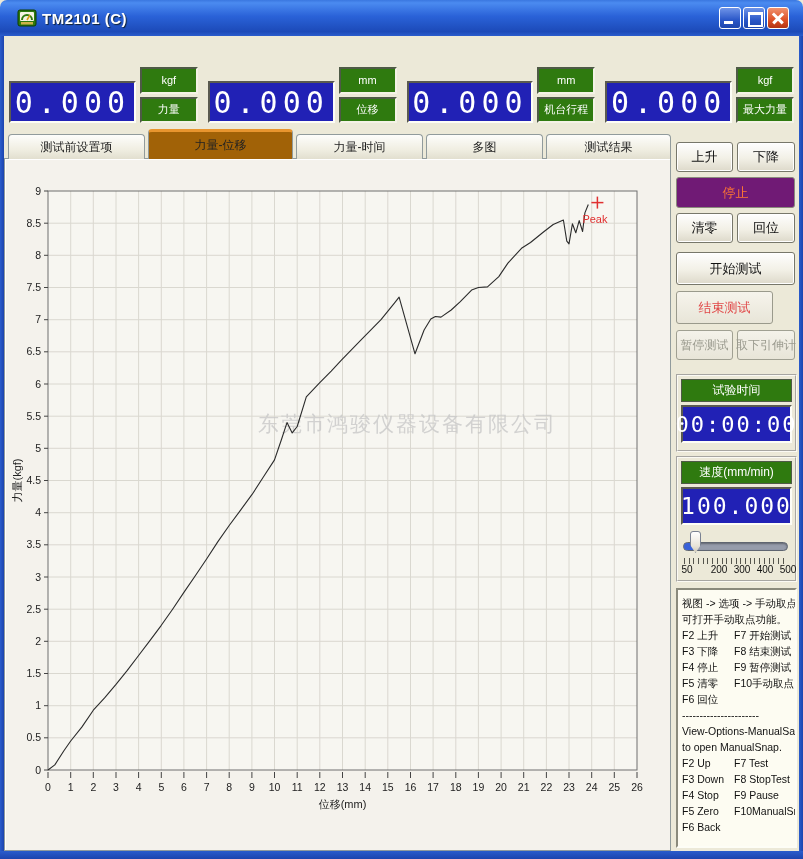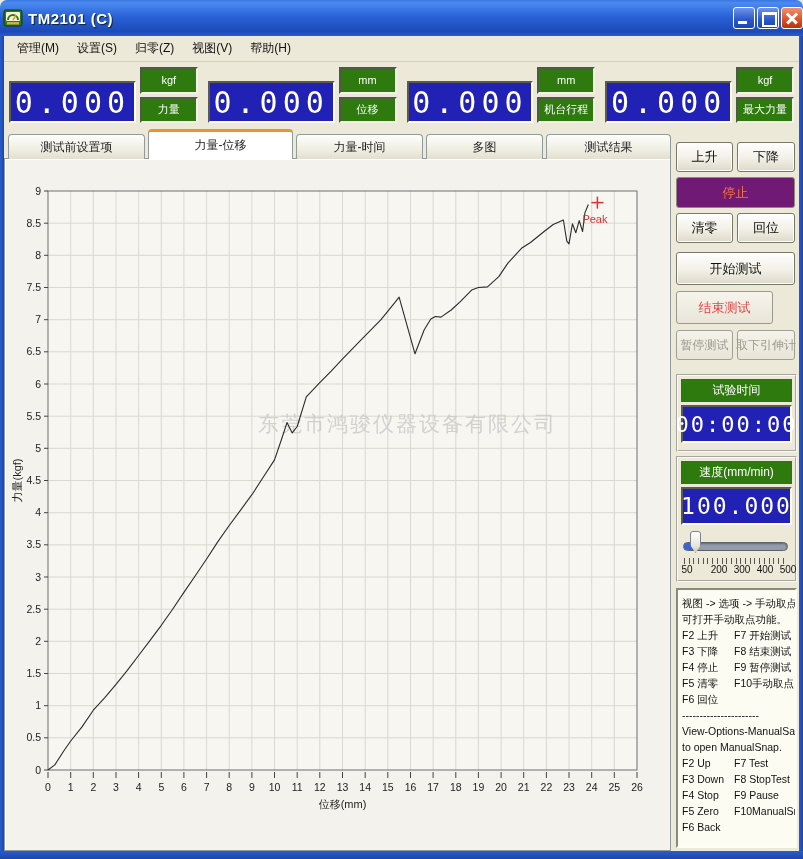--- a/index.html
+++ b/index.html
@@ -5,21 +5,21 @@
   html,body{margin:0;padding:0;background:#777;}
   *{box-sizing:border-box;}
   .window{
     position:relative;width:803px;height:859px;background:#ece9d8;
     font-family:"Liberation Sans",sans-serif;overflow:hidden;
   }
   
   .titlebar{
     position:absolute;left:0;top:0;width:803px;height:36px;
     background:linear-gradient(180deg,#3a77e0 0%,#4b8bf0 8%,#2a62d8 45%,#1c4ab8 88%,#2a5ccc 100%);
-    border-radius:7px 7px 0 0;display:flex;align-items:center;padding:0 0;
+    border-radius:7px 7px 0 0;display:flex;align-items:center;padding:0 14px;
   }
   .app-icon{width:20px;height:20px;margin:0 5px 0 3px;flex:0 0 auto;}
   .title-text{color:#fff;font-weight:bold;font-size:15px;text-shadow:1px 1px 1px #123;letter-spacing:.5px;}
   .win-btns{margin-left:auto;display:flex;gap:2px;}
   .win-btn{width:22px;height:22px;border-radius:3px;border:1px solid #fff;position:relative;
     background:linear-gradient(180deg,#6f94e8,#2a57c8 60%,#1d46ad);}
   .win-btn.close{background:linear-gradient(180deg,#f0926f,#dd4f25 60%,#b33414);}
   .win-btn.minb::after{content:"";position:absolute;left:4px;bottom:4px;width:9px;height:3px;background:#fff;}
   .win-btn.maxb::after{content:"";position:absolute;left:4px;top:4px;width:11px;height:10px;border:2px solid #fff;border-top-width:3px;}
   .win-btn.close::before,.win-btn.close::after{content:"";position:absolute;left:3px;top:9px;width:14px;height:2.5px;background:#fff;}
@@ -40,21 +40,21 @@
     color:#fff;display:flex;align-items:center;justify-content:center;
     font-family:"DejaVu Sans Mono",monospace;font-size:30px;letter-spacing:5px;margin-top:14px;}
   .badges{width:58px;display:flex;flex-direction:column;gap:3px;}
   .badge{flex:1;background:#2f7a0f;border:2px solid;border-color:#4e5a46 #f4f2e6 #f4f2e6 #4e5a46;
     color:#fff;font-size:11px;display:flex;align-items:center;justify-content:center;white-space:nowrap;}
   
   .tabbar{position:absolute;left:8px;top:129px;height:30px;display:flex;align-items:flex-end;gap:3px;z-index:3;}
   .tab{height:25px;background:linear-gradient(180deg,#fdfdfb,#f0eee2 60%,#e2dfcf);
     border:1px solid #919b9c;border-bottom:none;border-radius:4px 4px 0 0;
     font-size:12px;display:flex;align-items:center;justify-content:center;color:#222;}
-  .tab.active{height:30px;background:#ffffff;border-top:3px solid #e8952e;font-size:12px;z-index:4;}
+  .tab.active{height:30px;background:#a16207;border-top:3px solid #e8952e;font-size:12px;z-index:4;}
   
   .content{position:absolute;left:4px;top:158px;width:667px;height:693px;background:#f4f2ec;
     border:1px solid #919b9c;box-shadow:inset 1px 1px 0 #fff;}
   .content svg{position:absolute;left:0;top:0;}
   
   .rpanel{position:absolute;left:674px;top:140px;width:125px;height:711px;}
   .xpbtn{position:absolute;background:linear-gradient(180deg,#fefefe,#f2f0e6 55%,#ddd9ca);
     border:1px solid #77776a;border-radius:3px;font-size:13px;color:#111;
     display:flex;align-items:center;justify-content:center;cursor:pointer;
     box-shadow:inset 0 0 0 1px #fff;font-family:"Liberation Sans",sans-serif;white-space:nowrap;}
@@ -101,27 +101,20 @@
       <rect x="4" y="14" width="12" height="2.5" fill="#cdb24a"></rect>
     </svg>
     <span class="title-text">TM2101 (C)</span>
     <div class="win-btns">
       <div class="win-btn minb"></div>
       <div class="win-btn maxb"></div>
       <div class="win-btn close"></div>
     </div>
   </div>
 
-  <div class="menubar">
-    <span class="menu-item">管理(M)</span>
-    <span class="menu-item">设置(S)</span>
-    <span class="menu-item">归零(Z)</span>
-    <span class="menu-item">视图(V)</span>
-    <span class="menu-item">帮助(H)</span>
-  </div>
 
   <div class="disp-row">
     <div class="disp-group">
       <div class="lcd">0.000</div>
       <div class="badges">
         <div class="badge">kgf</div>
         <div class="badge">力量</div>
       </div>
     </div>
     <div class="disp-group">

